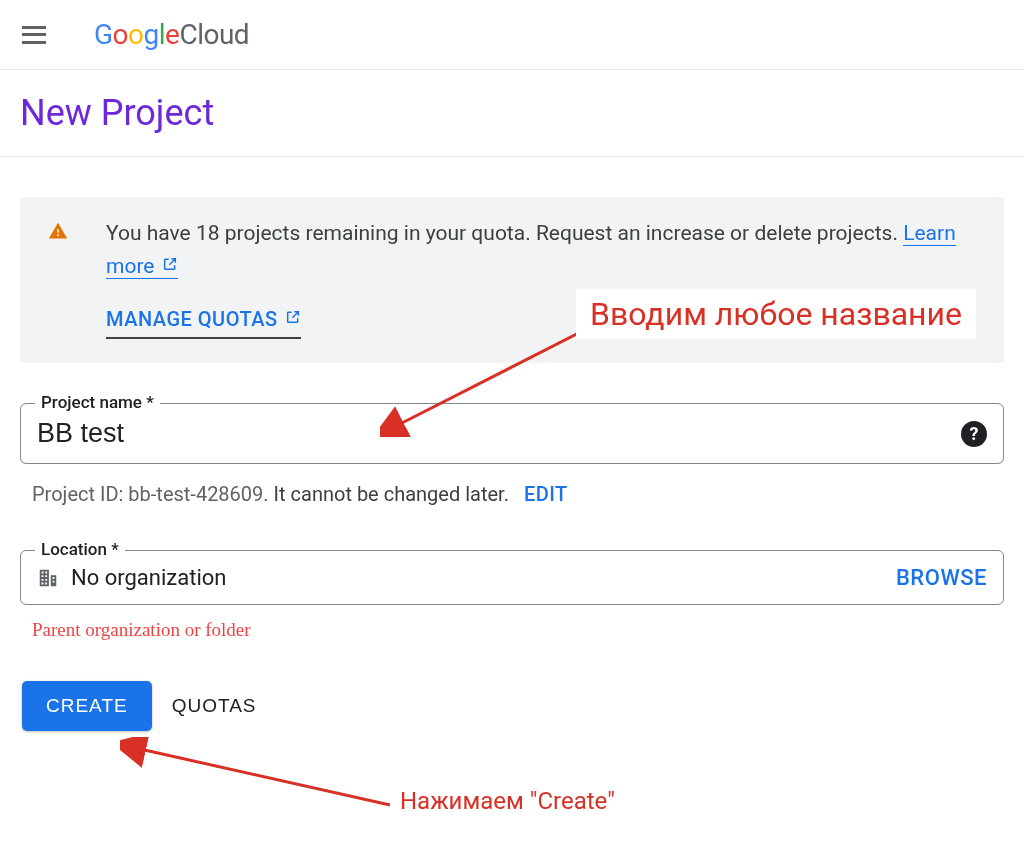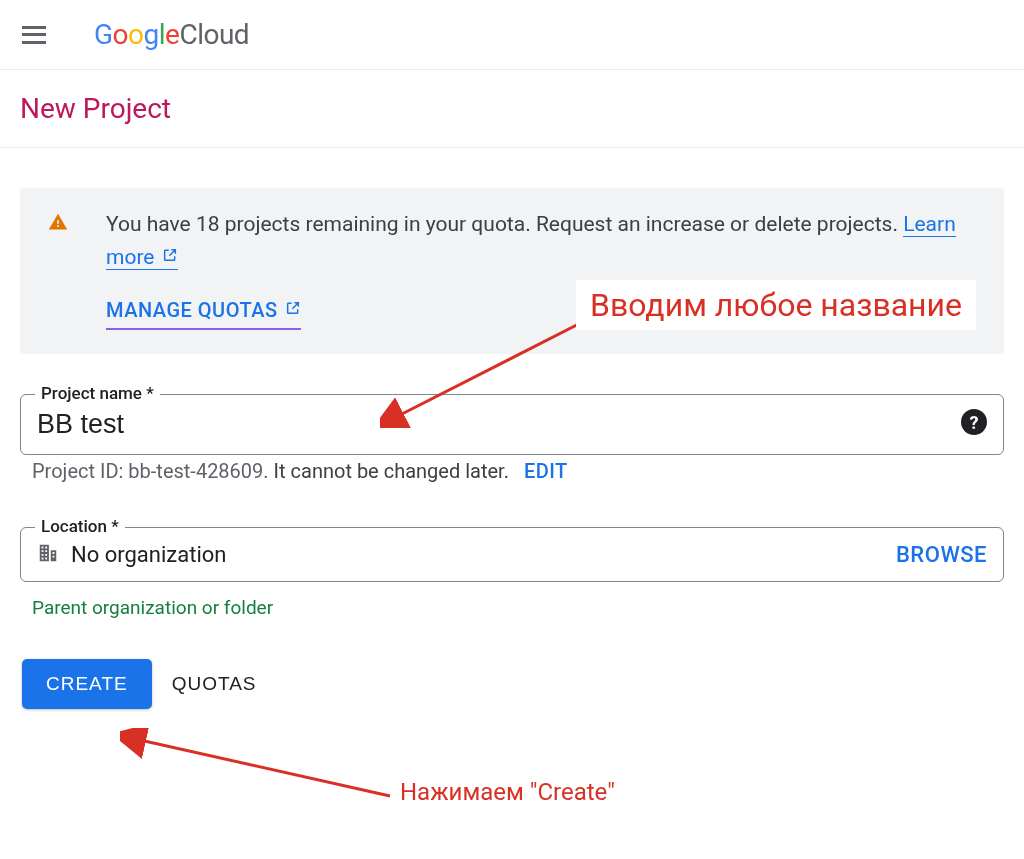--- a/index.html
+++ b/index.html
@@ -38,22 +38,22 @@
   .logo .g3 { color: #FBBC05; }
   .logo .g4 { color: #4285F4; }
   .logo .g5 { color: #34A853; }
   .logo .g6 { color: #EA4335; }
   .logo .cloud { color: #5f6368; margin-left: 0; font-weight: 400; }
   .page-title-row {
     padding: 22px 20px 22px 20px;
     border-bottom: 1px solid #e8eaed;
   }
   .page-title {
-    font-size: 28px;
-    color: #be185d;
+    font-size: 36px;
+    color: #6d28d9;
     font-weight: 400;
   }
   .content {
     padding: 40px 20px 0 20px;
     position: relative;
   }
   .quota-box {
     background: #f1f3f4;
     border-radius: 4px;
     padding: 20px 28px 24px 28px;
@@ -82,21 +82,21 @@
     vertical-align: 1px;
     margin-left: 3px;
   }
   .manage-quotas {
     display: inline-block;
     margin-top: 22px;
     color: #1a73e8;
     font-weight: 500;
     font-size: 20px;
     letter-spacing: 0.5px;
-    border-bottom: 2px solid #8b5cf6;
+    border-bottom: 2px solid #404040;
     padding-bottom: 2px;
     text-decoration: none;
   }
   .annotation-1 {
     position: absolute;
     right: 48px;
     top: 132px;
     background: #fff;
     color: #d93025;
     font-size: 32px;
@@ -112,20 +112,21 @@
     z-index: 4;
     pointer-events: none;
   }
   .form-field {
     position: relative;
     margin-top: 40px;
     border: 1px solid #80868b;
     border-radius: 6px;
     padding: 14px 16px;
     display: flex;
+    align-items: center;
   }
   .field-label {
     position: absolute;
     top: -12px;
     left: 14px;
     background: #fff;
     padding: 0 6px;
     font-size: 17px;
     color: #202124;
     font-weight: 500;
@@ -142,21 +143,21 @@
     width: 26px; height: 26px;
     background: #202124;
     color: #fff;
     border-radius: 50%;
     display: flex; align-items: center; justify-content: center;
     font-size: 18px;
     font-weight: 700;
     cursor: pointer;
   }
   .project-id-row {
-    margin-top: 4px;
+    margin-top: 18px;
     font-size: 20px;
     color: #5f6368;
     padding-left: 12px;
   }
   .project-id-row .dark { color: #3c4043; }
   .project-id-row .edit {
     color: #1a73e8;
     font-weight: 500;
     letter-spacing: 0.5px;
     margin-left: 10px;
@@ -178,22 +179,23 @@
   .browse-btn {
     color: #1a73e8;
     font-size: 22px;
     font-weight: 500;
     letter-spacing: 0.5px;
     cursor: pointer;
   }
   .helper-text {
     margin-top: 14px;
     font-size: 19px;
-    color: #15803d;
+    color: #ef4444;
     padding-left: 12px;
+    font-family: Liberation Serif, serif;
   }
   .button-row {
     margin-top: 40px;
     display: flex;
     align-items: center;
     gap: 20px;
     padding-left: 2px;
   }
   .create-btn {
     background: #1a73e8;

